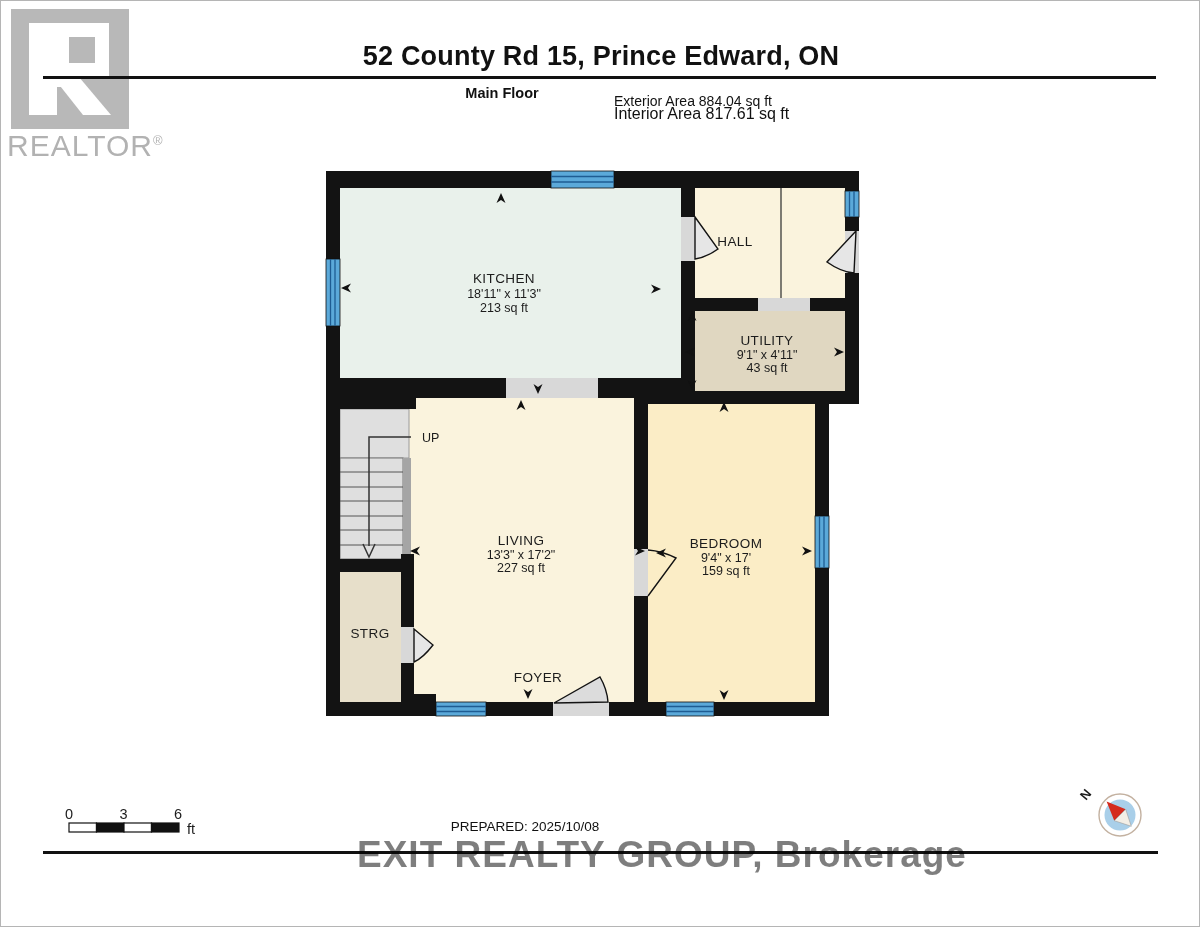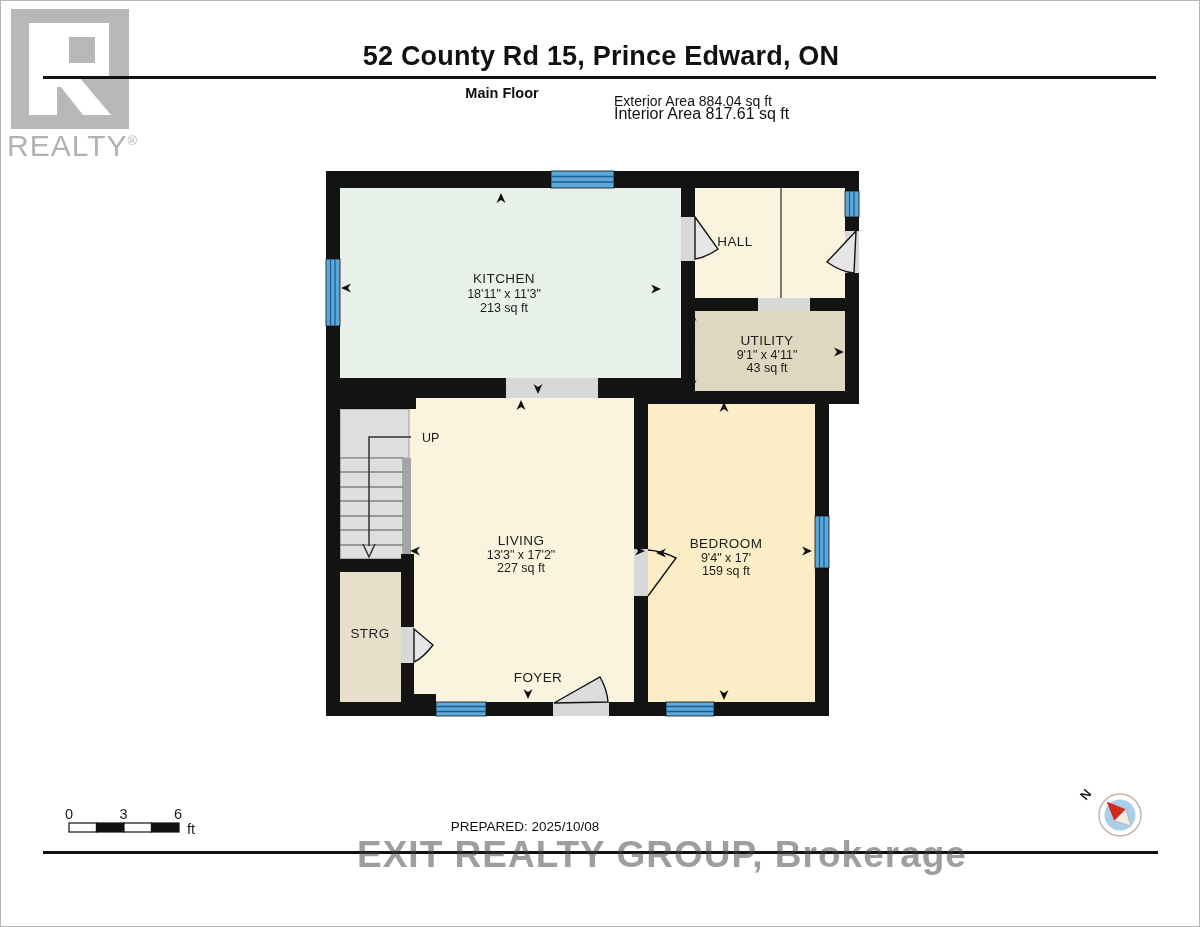--- a/index.html
+++ b/index.html
@@ -22,41 +22,41 @@
   .logo-word{position:absolute;left:6px;top:128px;font-size:30px;color:#b2b2b2;
     letter-spacing:1px;font-weight:400;z-index:5;}
   .logo-word sup{font-size:13px;}
   
   svg.plan{position:absolute;left:0;top:0;z-index:3;}
   
   .prepared{position:absolute;top:818px;left:0;width:1048px;text-align:center;
     font-size:13.5px;font-weight:500;z-index:4;}
   .footer-line{position:absolute;left:42px;top:850px;width:1115px;height:3px;background:#111;z-index:1;}
   .watermark{position:absolute;left:356px;top:833px;font-size:37px;font-weight:bold;
-    color:#404040;opacity:.5;white-space:nowrap;letter-spacing:1px;z-index:2;}
+    color:#000000;opacity:.5;white-space:nowrap;letter-spacing:1px;z-index:2;}
   .disclaimer{position:absolute;left:40px;top:858px;width:1120px;
     font-size:13px;color:#111;z-index:3;}
   text{font-family:"Liberation Sans",sans-serif;fill:#1c1c1c;}
 </style>
 </head>
 <body>
 
 <div class="page">
 
   <div class="logo">
     <svg width="118" height="120">
       <rect x="0" y="0" width="118" height="120" fill="#b2b2b2"></rect>
       <rect x="18" y="14" width="28" height="92" fill="#ffffff"></rect>
       <rect x="42" y="14" width="56" height="54" fill="#ffffff"></rect>
       <rect x="58" y="28" width="26" height="26" fill="#b2b2b2"></rect>
       <polygon points="42,68 68,68 100,106 72,106" fill="#ffffff"></polygon>
       <rect x="42" y="68" width="10" height="10" fill="#ffffff"></rect>
     </svg>
   </div>
-  <div class="logo-word"><span>REALTY</span><sup>®</sup></div>
+  <div class="logo-word"><span>REALTOR</span><sup>®</sup></div>
 
   <div class="title">52 County Rd 15, Prince Edward, ON</div>
   <div class="header-line"></div>
   <div class="floor-label">Main Floor</div>
   <div class="area-ext">Exterior Area 884.04 sq ft</div>
   <div class="area-int">Interior Area 817.61 sq ft</div>
 
   <svg class="plan" width="1200" height="927" viewBox="0 0 1200 927">
 
     <rect x="339" y="187" width="341" height="190" fill="#e9f1eb"></rect>

